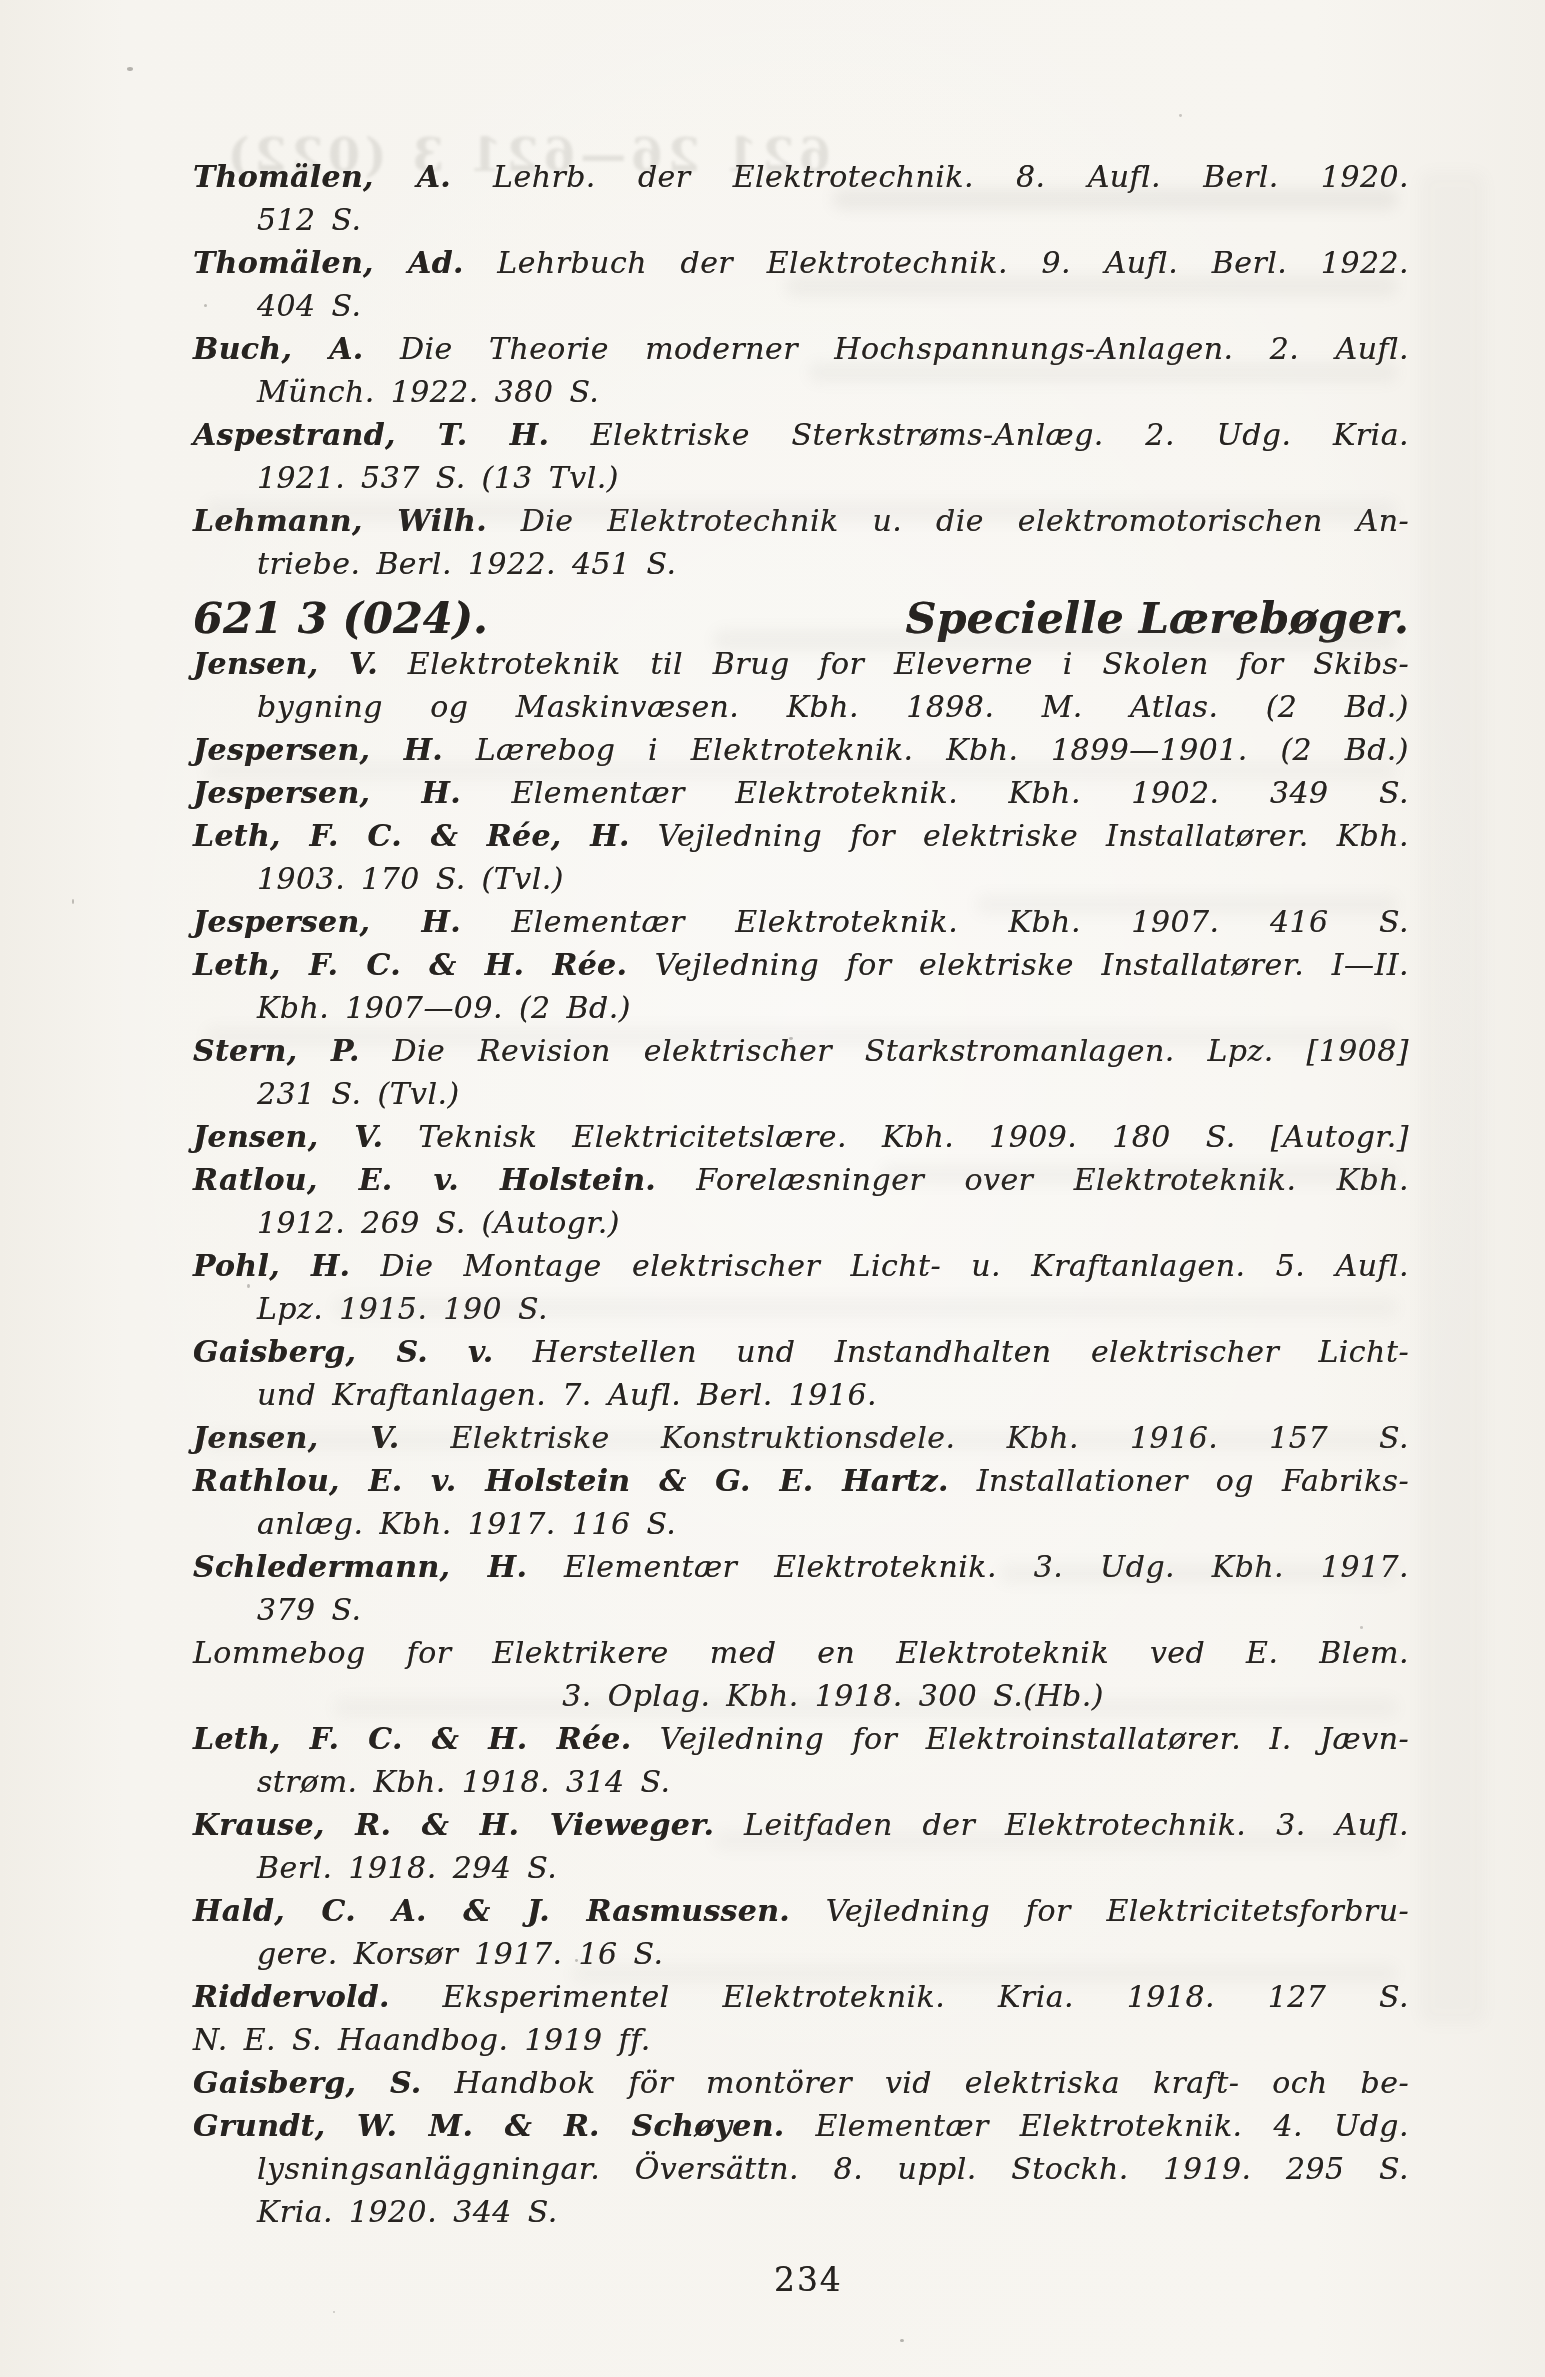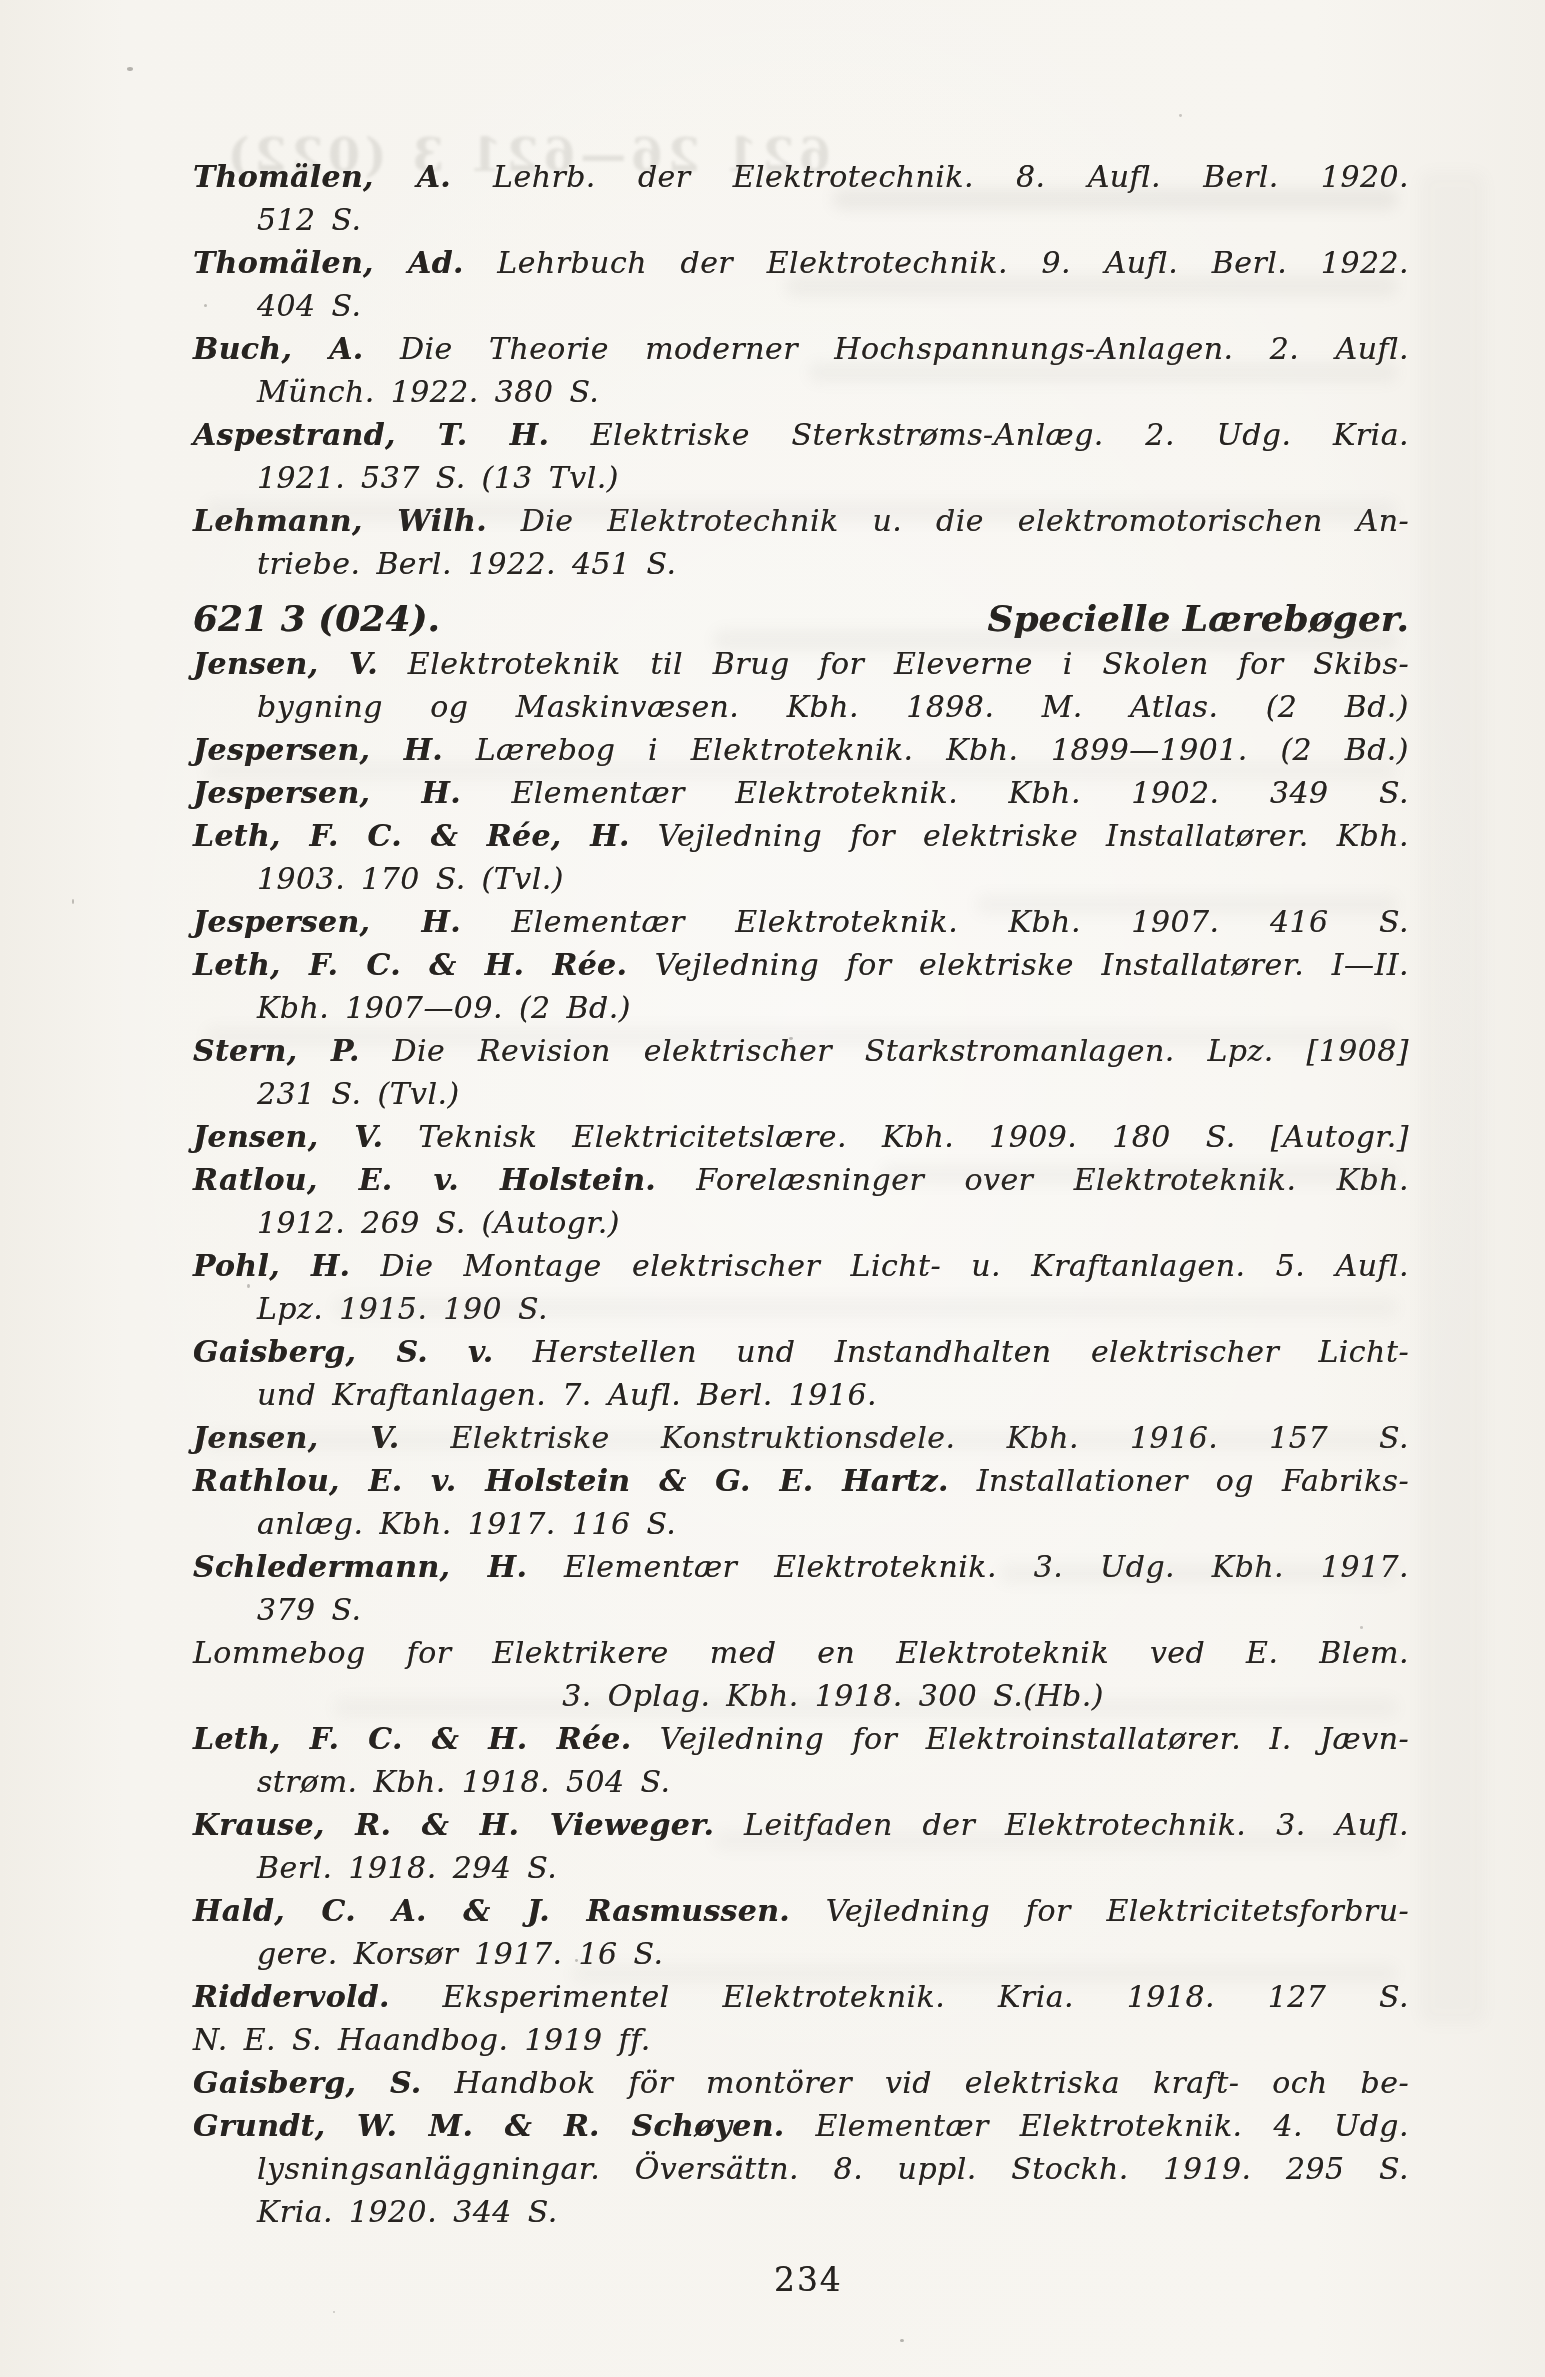--- a/index.html
+++ b/index.html
@@ -57,21 +57,21 @@
   .line .author { font-weight: 700; letter-spacing: 0.01em; }
   .line.withright {
     display: flex;
     justify-content: center;
     white-space: normal;
   }
   .section-header {
     display: flex;
     justify-content: space-between;
     font-weight: 700;
-    font-size: 36px;
+    font-size: 43px;
     line-height: 43px;
     margin-top: 12.4px;
     margin-bottom: 1.9px;
     text-shadow: 0 0 0.5px rgba(32,28,24,.6);
   }
   .page-number {
     position: absolute;
     left: 774px;
     top: 2260px;
     font-size: 33px;
@@ -135,21 +135,21 @@
       <div class="line fill"><span><span class="author">Rathlou, E. v. Holstein &amp; G. E. Hartz.</span> Installationer og Fabriks-</span></div>
       <div class="line indent"><span>anlæg. Kbh. 1917. 116 S.</span></div>
       <div class="line fill"><span><span class="author">Schledermann, H.</span> Elementær Elektroteknik. 3. Udg. Kbh. 1917.</span></div>
       <div class="line indent"><span>379 S.</span></div>
       <div class="line fill"><span>Lommebog for Elektrikere med en Elektroteknik ved E. Blem.</span></div>
       <div class="line indent withright">
         <span>3. Oplag. Kbh. 1918. 300 S.</span>
         <span>(Hb.)</span>
       </div>
       <div class="line fill"><span><span class="author">Leth, F. C. &amp; H. Rée.</span> Vejledning for Elektroinstallatører. I. Jævn-</span></div>
-      <div class="line indent"><span>strøm. Kbh. 1918. 504 S.</span></div>
+      <div class="line indent"><span>strøm. Kbh. 1918. 314 S.</span></div>
       <div class="line fill"><span><span class="author">Krause, R. &amp; H. Vieweger.</span> Leitfaden der Elektrotechnik. 3. Aufl.</span></div>
       <div class="line indent"><span>Berl. 1918. 294 S.</span></div>
       <div class="line fill"><span><span class="author">Hald, C. A. &amp; J. Rasmussen.</span> Vejledning for Elektricitetsforbru-</span></div>
       <div class="line indent"><span>gere. Korsør 1917. 16 S.</span></div>
       <div class="line fill"><span><span class="author">Riddervold.</span> Eksperimentel Elektroteknik. Kria. 1918. 127 S.</span></div>
       <div class="line"><span>N. E. S. Haandbog. 1919 ff.</span></div>
       <div class="line fill"><span><span class="author">Gaisberg, S.</span> Handbok för montörer vid elektriska kraft- och be-</span></div>
       <div class="line fill"><span><span class="author">Grundt, W. M. &amp; R. Schøyen.</span> Elementær Elektroteknik. 4. Udg.</span></div>
       <div class="line indent fill"><span>lysningsanläggningar. Översättn. 8. uppl. Stockh. 1919. 295 S.</span></div>
       <div class="line indent"><span>Kria. 1920. 344 S.</span></div>

